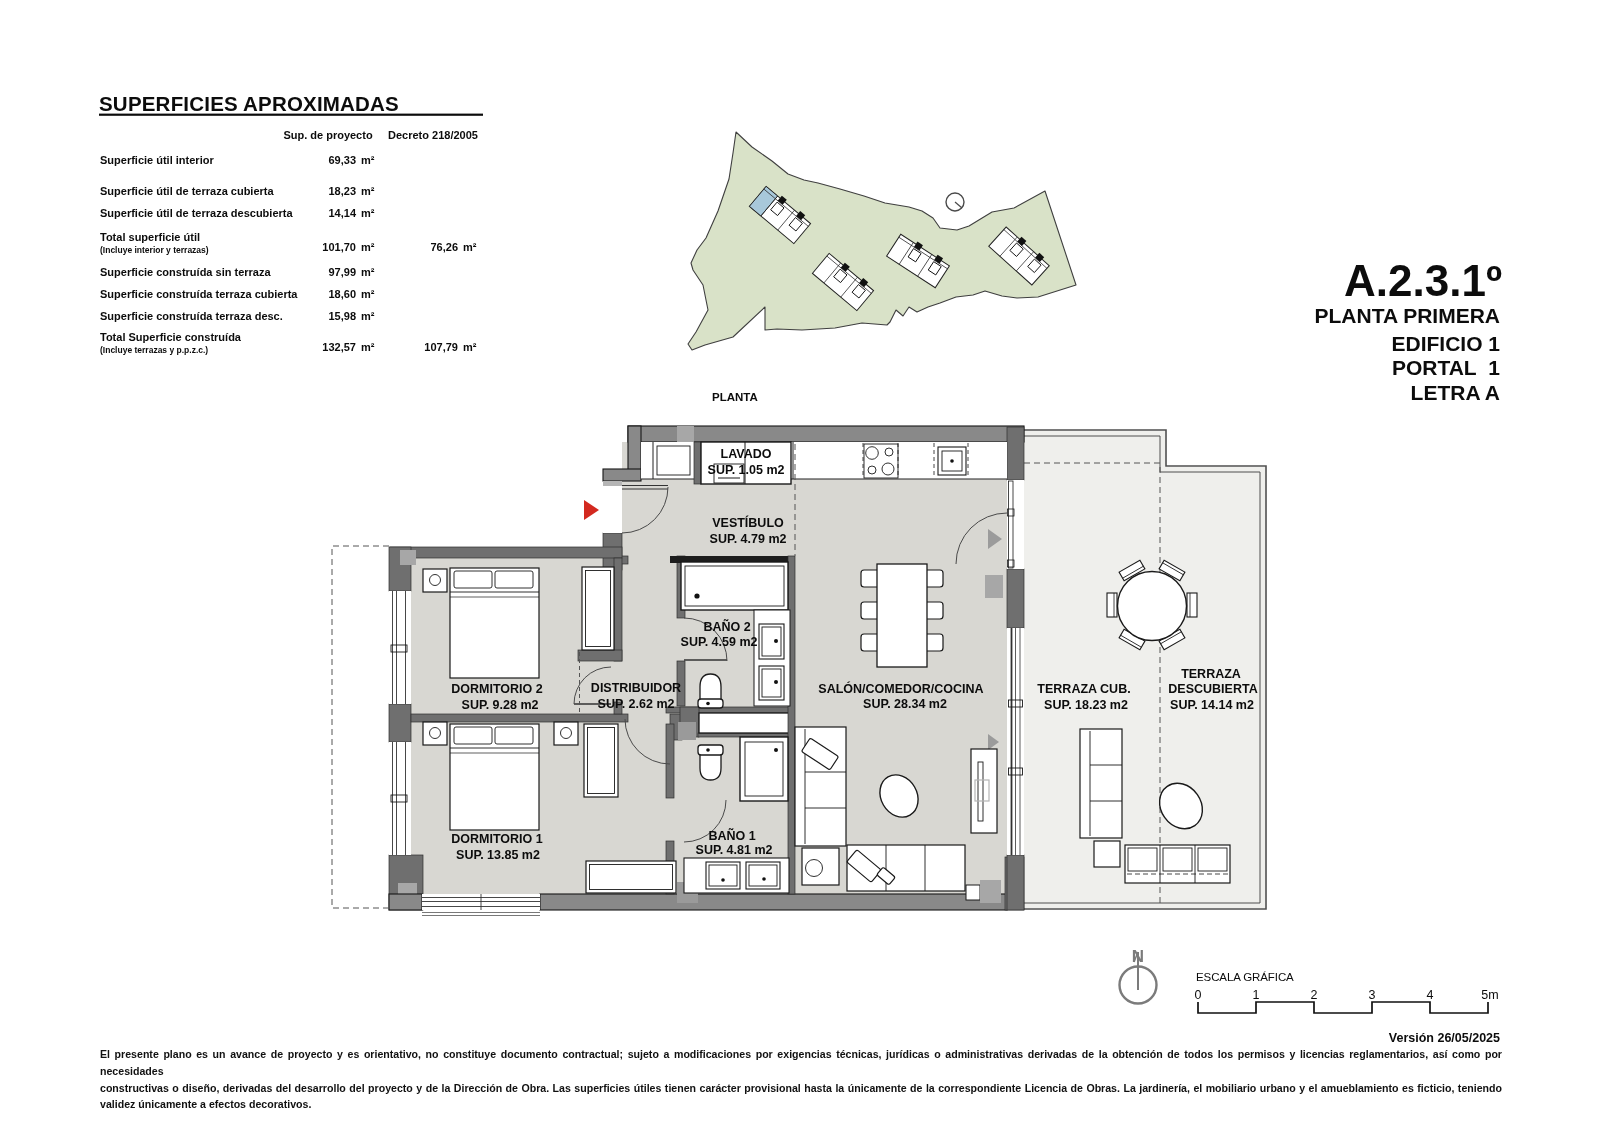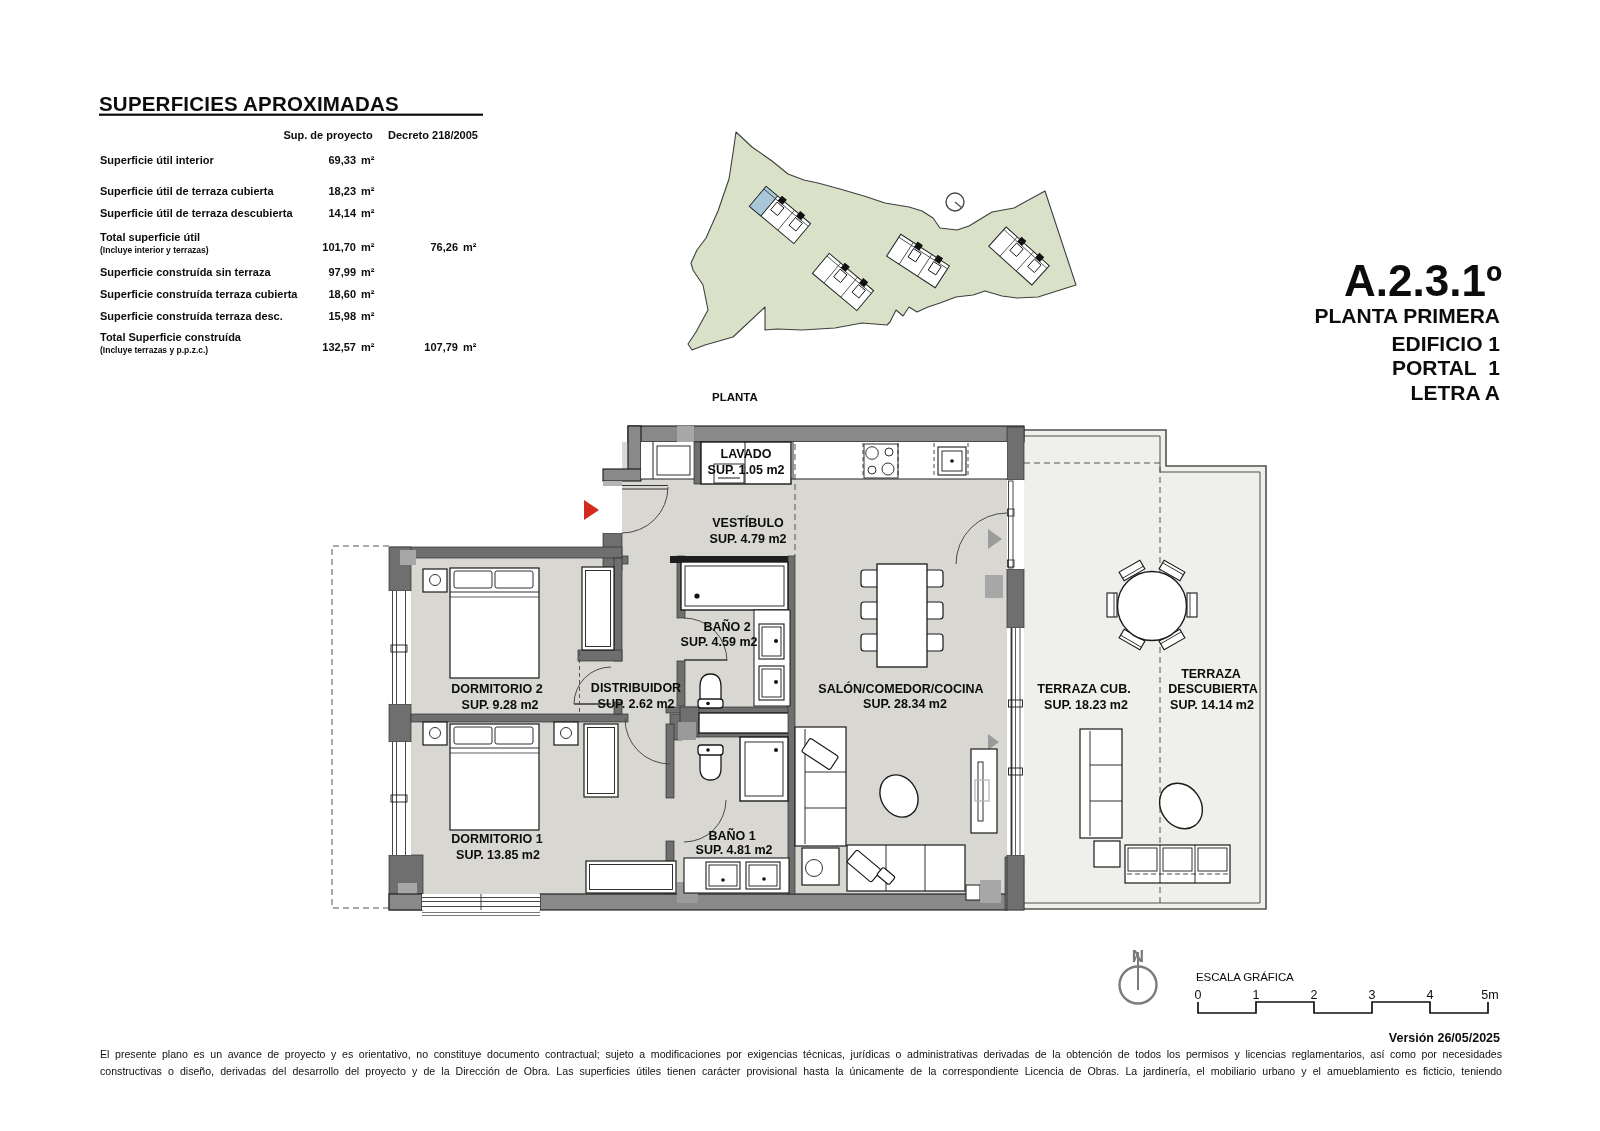--- a/index.html
+++ b/index.html
@@ -10,21 +10,21 @@
 .ts{font-weight:bold;font-size:8.5px}
 .rl{font-weight:bold;font-size:12.5px;text-anchor:middle}
 .w{fill:#6f6f6f;stroke:#2e2e2e;stroke-width:0.7}
 .we{fill:#898989;stroke:#161616;stroke-width:1.1}
 .wl{fill:#a7a7a7}
 .fl{fill:#d8d7d2}
 .fu{fill:#fff;stroke:#1a1a1a;stroke-width:1.2}
 .fu2{fill:none;stroke:#1a1a1a;stroke-width:0.9}
 .arc{fill:none;stroke:#4a4a4a;stroke-width:1}
 .dsh{fill:none;stroke:#555;stroke-width:1;stroke-dasharray:6,4}
-.disc{position:absolute;left:100px;top:1046px;width:1402px;font-size:10.6px;line-height:16.8px;color:#111;font-weight:400}
+.disc{position:absolute;left:100px;top:1046px;width:1402px;font-size:10.6px;line-height:16.8px;color:#111;font-weight:700}
 .jl{text-align:justify;text-align-last:justify}
 </style>
 </head>
 <body>
 <div class="page">
 <svg width="1600" height="1131" viewBox="0 0 1600 1131">
 
 <g id="table">
 
 <text x="99" y="111" style="font-weight:bold;font-size:20.5px;letter-spacing:0.2px">SUPERFICIES APROXIMADAS</text>
@@ -543,14 +543,15 @@
 <text x="1490" y="999" text-anchor="middle" style="font-size:12.5px">5m</text>
 
 <text x="1500" y="1042" text-anchor="end" style="font-weight:bold;font-size:12.5px">Versión 26/05/2025</text>
 </g>
 
 </svg>
 
 <div class="disc">
 <div class="jl">El presente plano es un avance de proyecto y es orientativo, no constituye documento contractual; sujeto a modificaciones por exigencias técnicas, jurídicas o administrativas derivadas de la obtención de todos los permisos y licencias reglamentarios, así como por necesidades</div>
 <div class="jl">constructivas o diseño, derivadas del desarrollo del proyecto y de la Dirección de Obra. Las superficies útiles tienen carácter provisional hasta la únicamente de la correspondiente Licencia de Obras. La jardinería, el mobiliario urbano y el amueblamiento es ficticio, teniendo</div>
+<div>validez únicamente a efectos decorativos.</div>
 </div>
 </div>
 
 </body></html>

